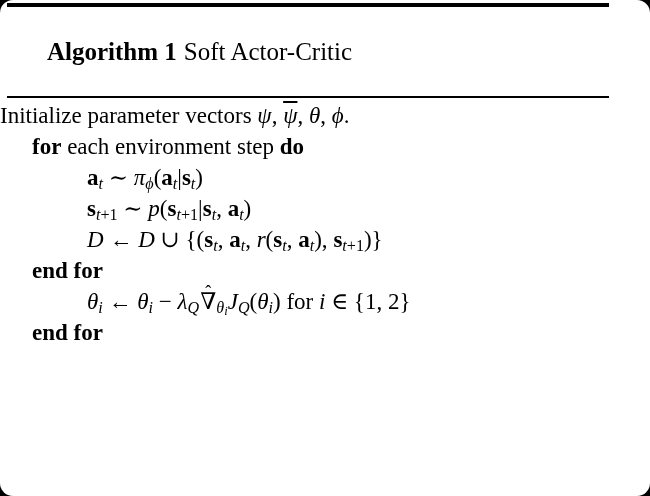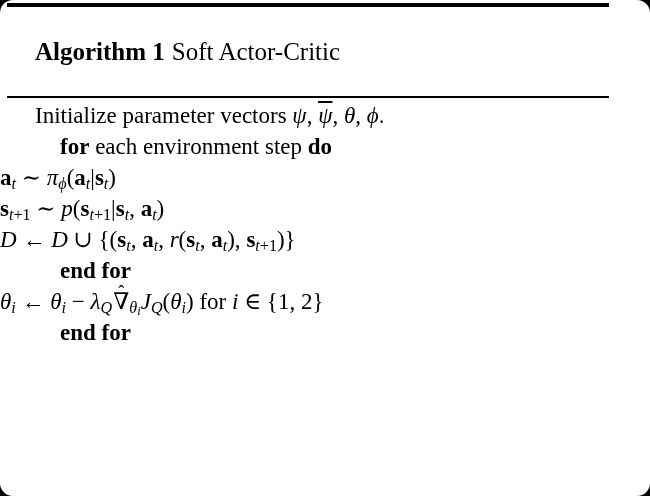--- a/index.html
+++ b/index.html
@@ -6,27 +6,27 @@
   body{width:650px;height:496px;overflow:hidden;}
   .page{
     position:relative;width:650px;height:496px;
     background:var(--page_bg,#fff);color:var(--text,#000);
     border-radius:13px;overflow:hidden;
     font-family:"Liberation Serif","DejaVu Serif",serif;
   }
   .rule{background:var(--frame,#000);margin-left:7px;width:602px;}
   .rule-top{height:4px;margin-top:3px;}
   .rule-mid{height:2px;}
-  .header{font-size:25px;line-height:27px;padding:4px 0 4px 10px;white-space:pre;}
+  .header{font-size:25px;line-height:27px;padding:4px 0 4px 22px;white-space:pre;}
   .header .kw{margin-right:7px;}
   .algo-body{padding-top:2px;}
   .line{height:31px;line-height:31px;font-size:23px;white-space:pre;}
-  .ind1{padding-left:35px;}
-  .ind2{padding-left:60px;}
-  .ind3{}
+  .ind1{}
+  .ind2{padding-left:32px;}
+  .ind3{padding-left:87px;}
   .kw{font-weight:bold;}
   .tx{font-style:normal;}
   .mi{font-style:italic;}
   .mb{font-weight:bold;font-style:normal;}
   .cal{font-style:italic;}
   .sub{font-size:70%;vertical-align:-0.23em;}
   .ss{font-size:55%;vertical-align:-0.45em;}
   .ovl{text-decoration:overline;}
   .hat{position:relative;display:inline-block;margin-left:1px;font-style:normal;}
   .hat::after{

